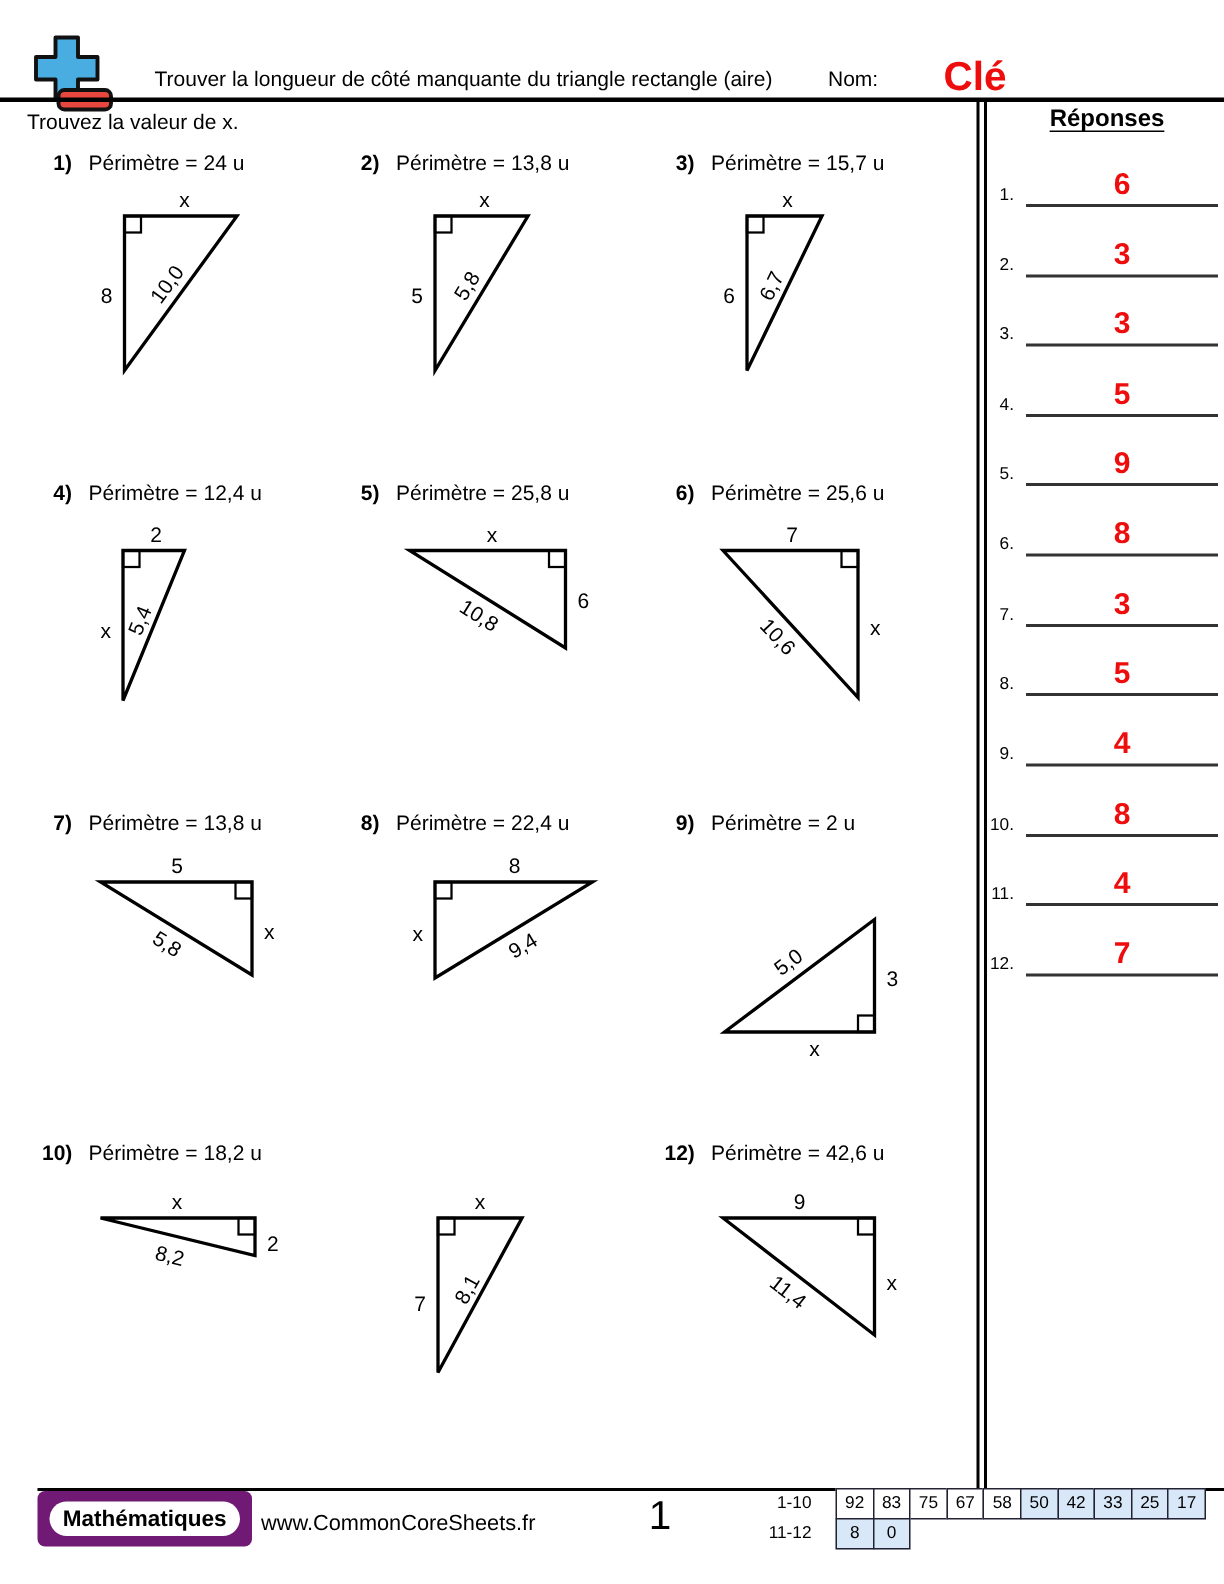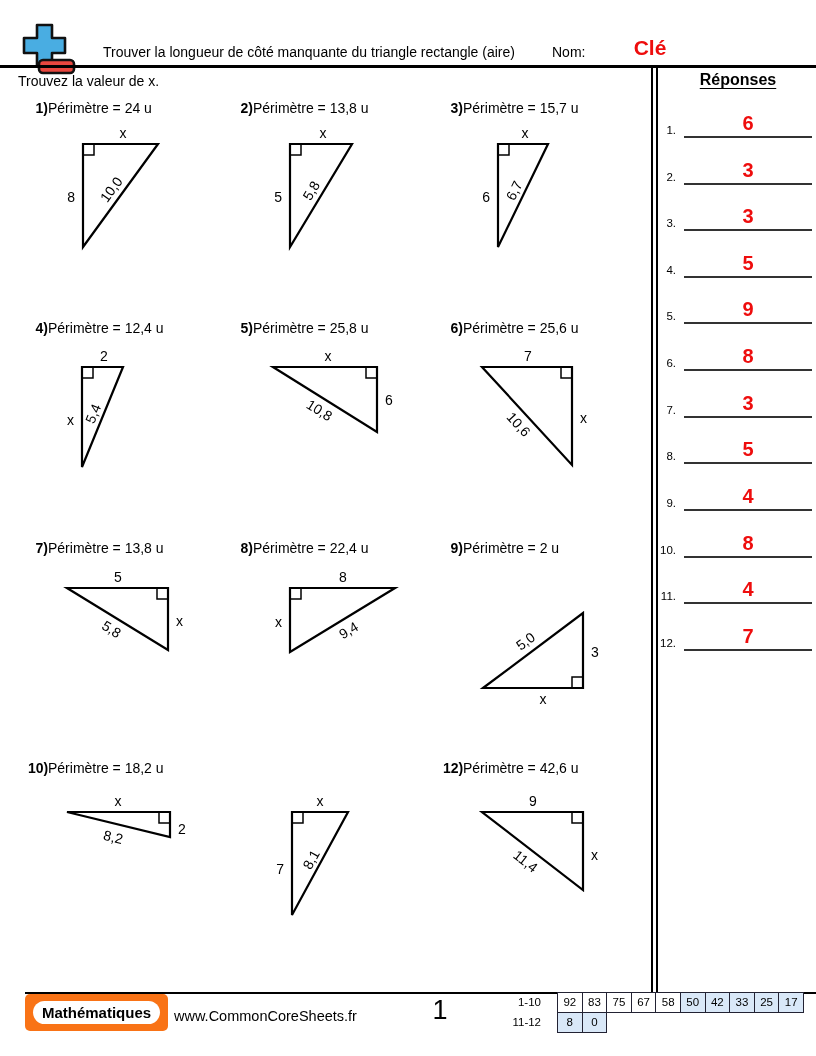--- a/index.html
+++ b/index.html
@@ -5,46 +5,46 @@
   html,body { margin:0; padding:0; background:#888; }
   .page {
     position:relative; width:816px; height:1056px; margin:0 auto;
     background:#ffffff; font-family:"Liberation Sans", sans-serif; color:#000;
     overflow:hidden;
   }
   
   .logo { position:absolute; left:16px; top:22px; }
   .hdr-title { position:absolute; left:70px; top:44px; width:478px; text-align:center; font-size:14px; }
   .nom-label { position:absolute; left:552px; top:44px; font-size:14px; }
-  .key-name { position:absolute; left:615px; top:36px; width:70px; text-align:center; font-size:21px; font-weight:bold; }
+  .key-name { position:absolute; left:615px; top:36px; width:70px; text-align:center; font-size:27px; font-weight:bold; }
   .rule-top { position:absolute; left:0; top:65px; width:816px; height:3px; background:#000; }
   .instructions { position:absolute; left:18px; top:73px; font-size:14px; font-weight:normal; }
   
   .vline { position:absolute; left:651px; top:68px; height:924px; width:7px;
            border-left:2px solid #000; border-right:2px solid #000; box-sizing:border-box; }
   
   .answers-title { position:absolute; left:660px; top:71px; width:156px; text-align:center;
                    font-size:16px; font-weight:bold; text-decoration:underline; text-underline-offset:3px; }
   .ans-item { position:absolute; left:656px; width:160px; height:30px; }
   .ans-line { position:absolute; left:28px; right:4px; bottom:0; border-bottom:2px solid #333; }
   .ans-num  { position:absolute; left:0; bottom:2px; width:20px; text-align:right; font-size:11.5px; }
   .ans-val  { position:absolute; left:28px; right:4px; bottom:3px; text-align:center;
               font-size:20px; font-weight:bold; }
   
   .prob { position:absolute; width:210px; height:218px; }
   .prob-hdr { display:flex; font-size:14px; line-height:17px; }
   .prob-num { width:20px; text-align:right; font-weight:bold; flex:none; }
-  .prob-text { margin-left:0; white-space:nowrap; }
+  .prob-text { margin-left:11px; white-space:nowrap; }
   .prob svg { position:absolute; left:0; top:25px; }
   .tri { fill:none; stroke:#000; stroke-width:2.2; stroke-linejoin:miter; }
   .ra  { fill:none; stroke:#000; stroke-width:1.5; }
   .lbl { font-size:14px; font-family:"Liberation Sans", sans-serif; fill:#000; }
   
   .rule-bottom { position:absolute; left:25px; top:992px; width:791px; height:2px; background:#000; }
-  .brand-box { position:absolute; left:25px; top:994px; width:143px; height:37px; background:#f97316;
+  .brand-box { position:absolute; left:25px; top:994px; width:143px; height:37px; background:#701a75;
                border-radius:5px; display:flex; align-items:center; justify-content:center; }
   .brand-oval { background:#fff; border-radius:16px; padding:3px 9px; font-weight:bold; font-size:15px; white-space:nowrap; }
   .site-url { position:absolute; left:174px; top:1008px; font-size:14.5px; }
   .page-num { position:absolute; left:420px; top:995px; width:40px; text-align:center; font-size:27px; }
   .score { position:absolute; left:492px; top:992px; font-size:11.5px; }
   .score-row { display:flex; height:21px; }
   .score-row + .score-row { margin-top:-1px; }
   .score-label { width:66px; text-align:right; padding-right:17px; line-height:21px; box-sizing:border-box; }
   .score-cell { width:25.6px; border:1px solid #223; margin-left:-1px; text-align:center;
                 line-height:19px; background:#fff; box-sizing:border-box; }

